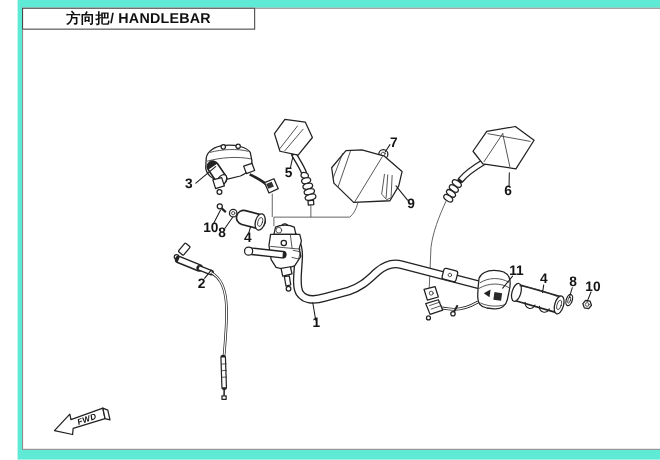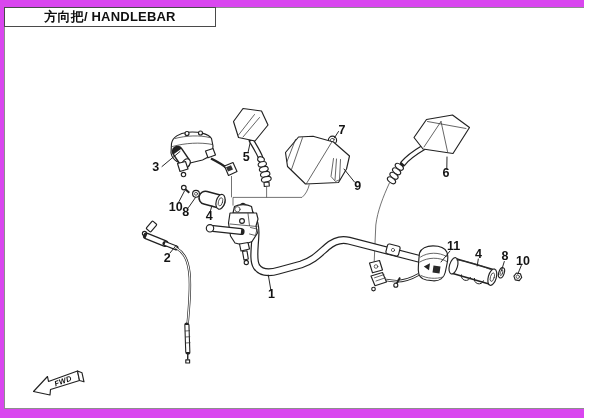--- a/index.html
+++ b/index.html
@@ -1,17 +1,17 @@
 <!DOCTYPE html>
 <html><head>
 <meta charset="utf-8">
 <style>
   html,body{margin:0;padding:0;background:#fff;}
-  .stage{position:relative;width:584px;height:418px;background:#d946ef;overflow:hidden;
-         font-family:"Liberation Sans",sans-serif;}
+  .stage{position:relative;width:584px;height:418px;background:#5eead4;overflow:hidden;
+         font-family:"Liberation Sans",sans-serif;margin-left:16px;}
   .frame{position:absolute;left:4px;top:7px;width:589px;height:402px;
          border:1px solid #8d8d8d;box-sizing:border-box;background:#fff;}
   .titlebox{position:absolute;left:4px;top:7px;width:212px;height:20px;
             border:1px solid #4a4a4a;background:#fff;box-sizing:border-box;
             display:flex;align-items:center;justify-content:center;z-index:3;}
   .titletext{font-size:13px;font-weight:bold;color:#101010;letter-spacing:.2px;white-space:nowrap;}
   svg.art{position:absolute;left:0;top:0;z-index:2;}
   .fw{fill:#fff;stroke:#222;stroke-width:1.15;stroke-linejoin:round;}
   .thin{fill:none;stroke:#333;stroke-width:.75;stroke-linecap:round;}
   .cons{fill:none;stroke:#444;stroke-width:.75;}

